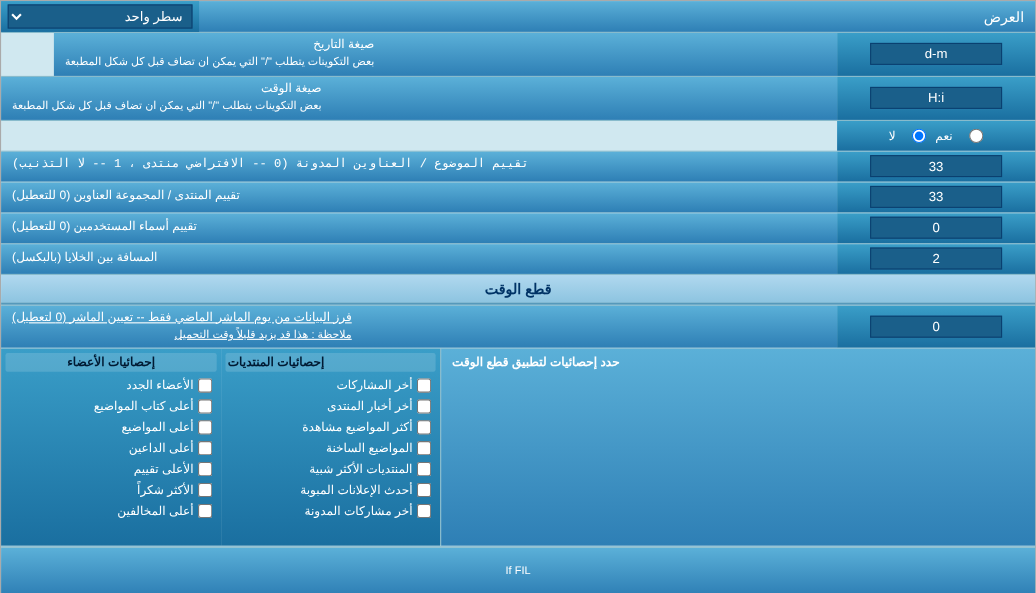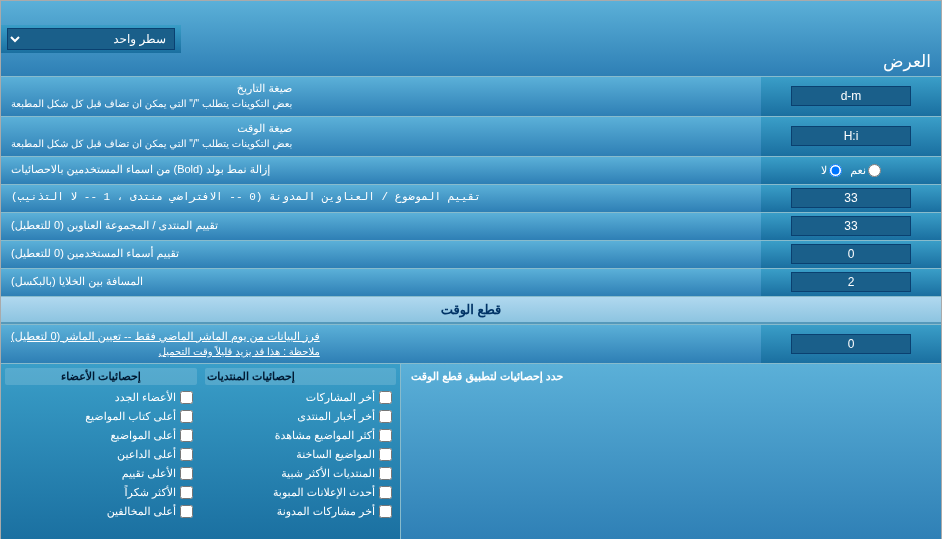--- a/index.html
+++ b/index.html
@@ -59,21 +59,21 @@
       display: flex;
       align-items: center;
       gap: 8px;
       padding: 4px 10px;
       color: white;
       font-size: 11px;
     }
     .radio-group label {
       display: flex;
       align-items: flex-start;
-      gap: 2px;
+      gap: 15px;
       cursor: pointer;
     }
     
     .section-header {
       background: linear-gradient(to bottom, #b0d8ef, #8dc4e0);
       color: #003366;
       font-weight: bold;
       text-align: center;
       padding: 5px;
       font-size: 13px;
@@ -106,22 +106,21 @@
       display: flex;
       align-items: center;
       border-bottom: 1px solid #88bbcc;
       background: linear-gradient(to bottom, #5bb0d8, #2e7fb5);
     }
     .top-bar-label {
       flex: 1;
       color: white;
       text-align: right;
       padding: 4px 10px;
-      font-size: 17px;
-      margin-top: 46px;
+      font-size: 13px;
     }
     .top-bar-select {
       padding: 3px 6px;
       background: linear-gradient(to bottom, #3a9ec8, #1a6fa0);
       display: flex;
       align-items: center;
       justify-content: center;
     }
   </style>
 </head>
@@ -137,21 +136,21 @@
         <option>سطرين</option>
         <option>ثلاثة أسطر</option>
       </select>
     </div>
   </div>
 
   <div class="row">
     <div class="cell-input" style="min-width:180px; background:linear-gradient(to bottom,#3a9ec8,#1a6fa0);">
       <input class="input-field" style="width: 120px;" type="text" value="d-m">
     </div>
-    <div class="cell-label" style="flex:1; background:linear-gradient(to bottom,#5bb0d8,#2e7fb5);">
+    <div class="cell-label" style="flex:1; background:linear-gradient(to bottom,#5bb0d8,#2e7fb5);margin-left:48px;">
       <span>صيغة التاريخ<br><span style="font-size:10px;">بعض التكوينات يتطلب "/" التي يمكن ان تضاف قبل كل شكل المطبعة</span></span>
     </div>
   </div>
 
   <div class="row">
     <div class="cell-input" style="min-width:180px; background:linear-gradient(to bottom,#3a9ec8,#1a6fa0);">
       <input class="input-field" style="width: 120px;" type="text" value="H:i">
     </div>
     <div class="cell-label" style="flex:1; background:linear-gradient(to bottom,#5bb0d8,#2e7fb5);">
       <span>صيغة الوقت<br><span style="font-size:10px;">بعض التكوينات يتطلب "/" التي يمكن ان تضاف قبل كل شكل المطبعة</span></span>
@@ -164,23 +163,20 @@
         <label>
           <input type="radio" name="bold" value="yes" style=""> 
             <span>نعم</span>
         </label>
         <label>
           <input type="radio" name="bold" value="no" checked="" style=""> 
             <span>لا</span>
         </label>
       </div>
     </div>
-    <div class="cell-label" style="flex:1; background:linear-gradient(to bottom,#5bb0d8,#2e7fb5);">
-      <span>إزالة نمط بولد (Bold) من اسماء المستخدمين بالاحصائيات</span>
-    </div>
   </div>
 
   <div class="row">
     <div class="cell-input" style="min-width:180px; background:linear-gradient(to bottom,#3a9ec8,#1a6fa0);">
       <input class="input-field" style="width: 120px;" type="text" value="33">
     </div>
     <div class="cell-label" style="flex:1; background:linear-gradient(to bottom,#5bb0d8,#2e7fb5);font-family:Liberation Mono, monospace;">
       <span>تقييم الموضوع / العناوين المدونة (0 -- الافتراضي منتدى ، 1 -- لا التذنيب)</span>
     </div>
   </div>

